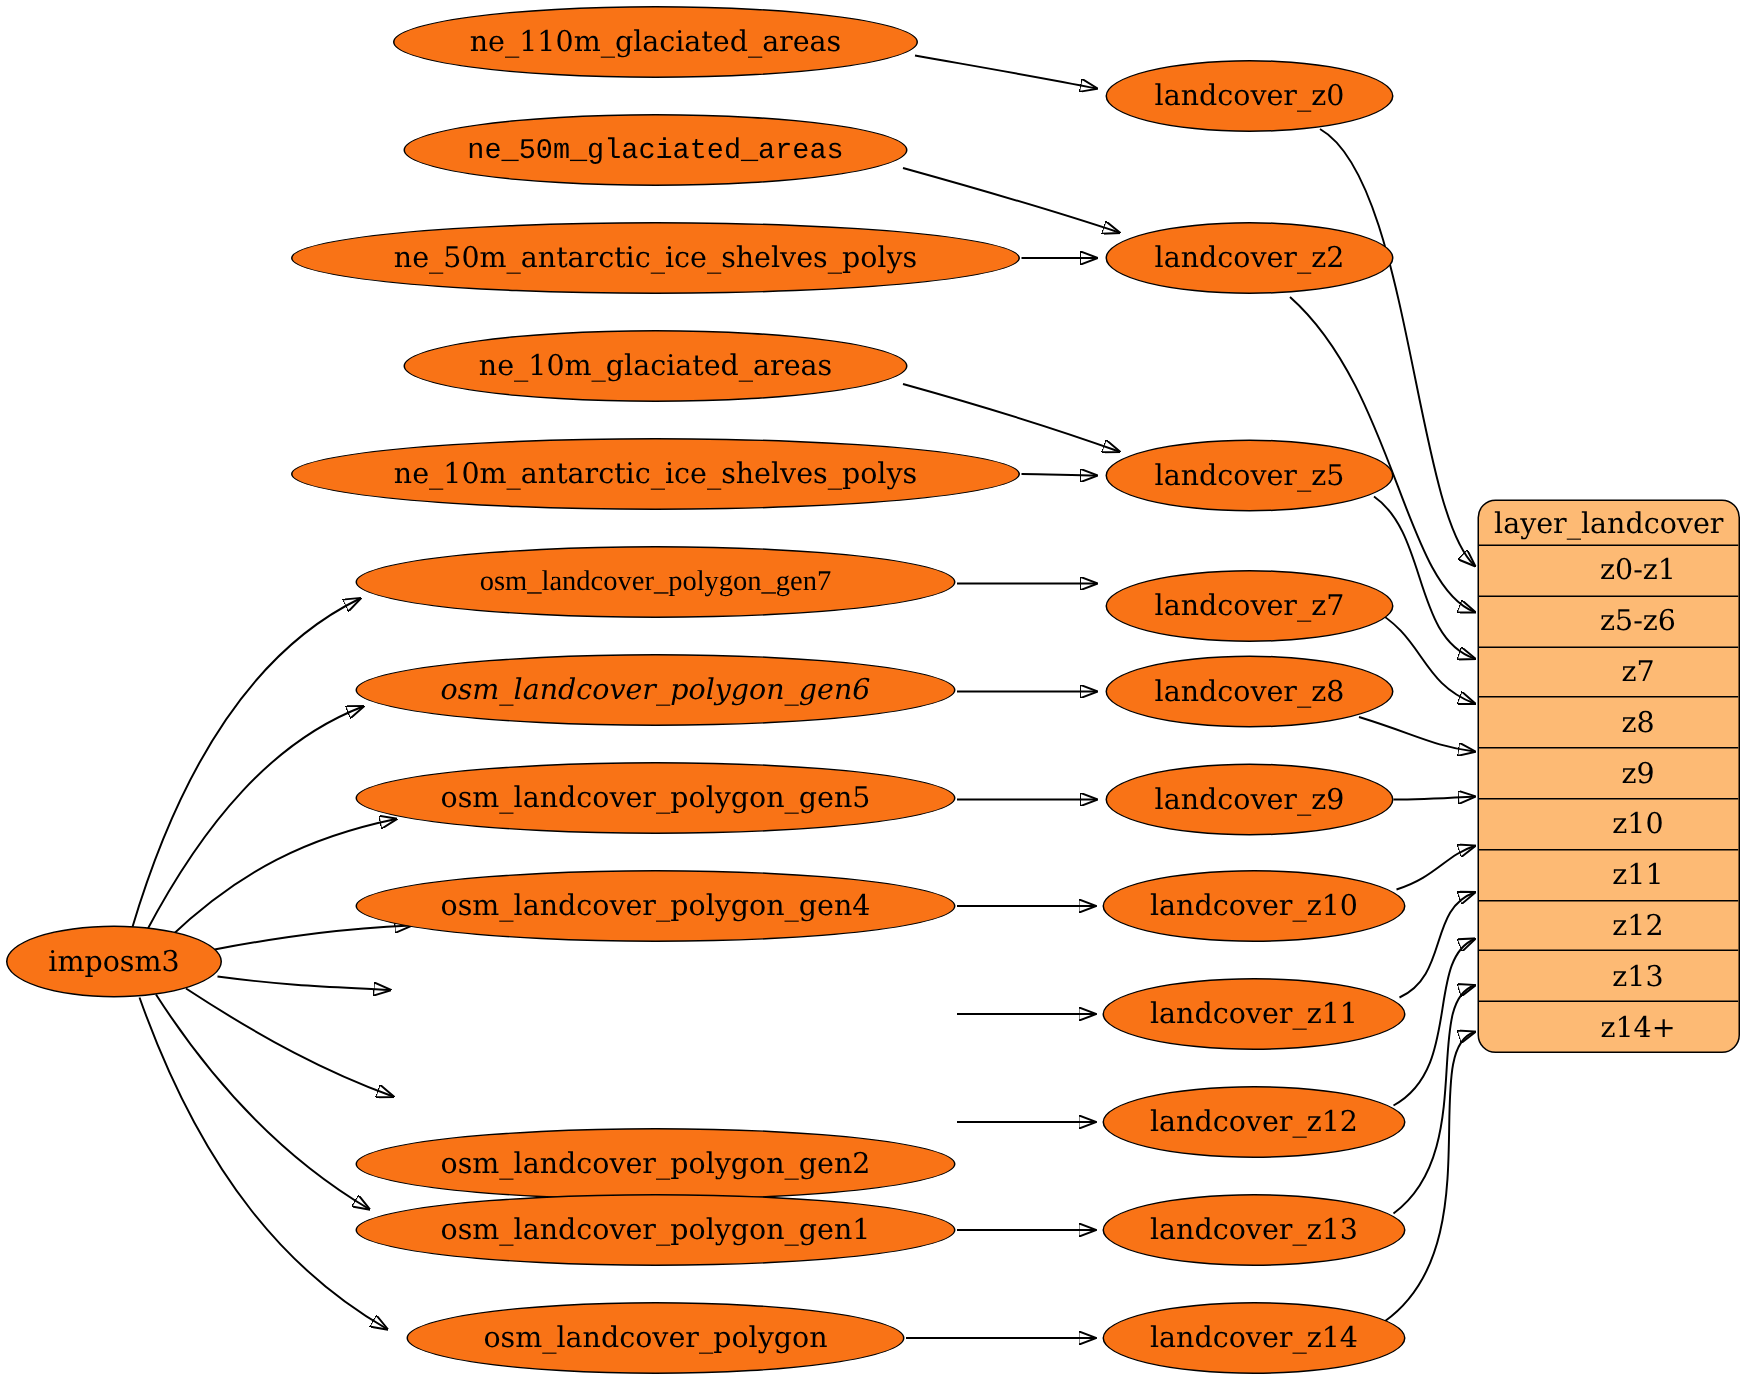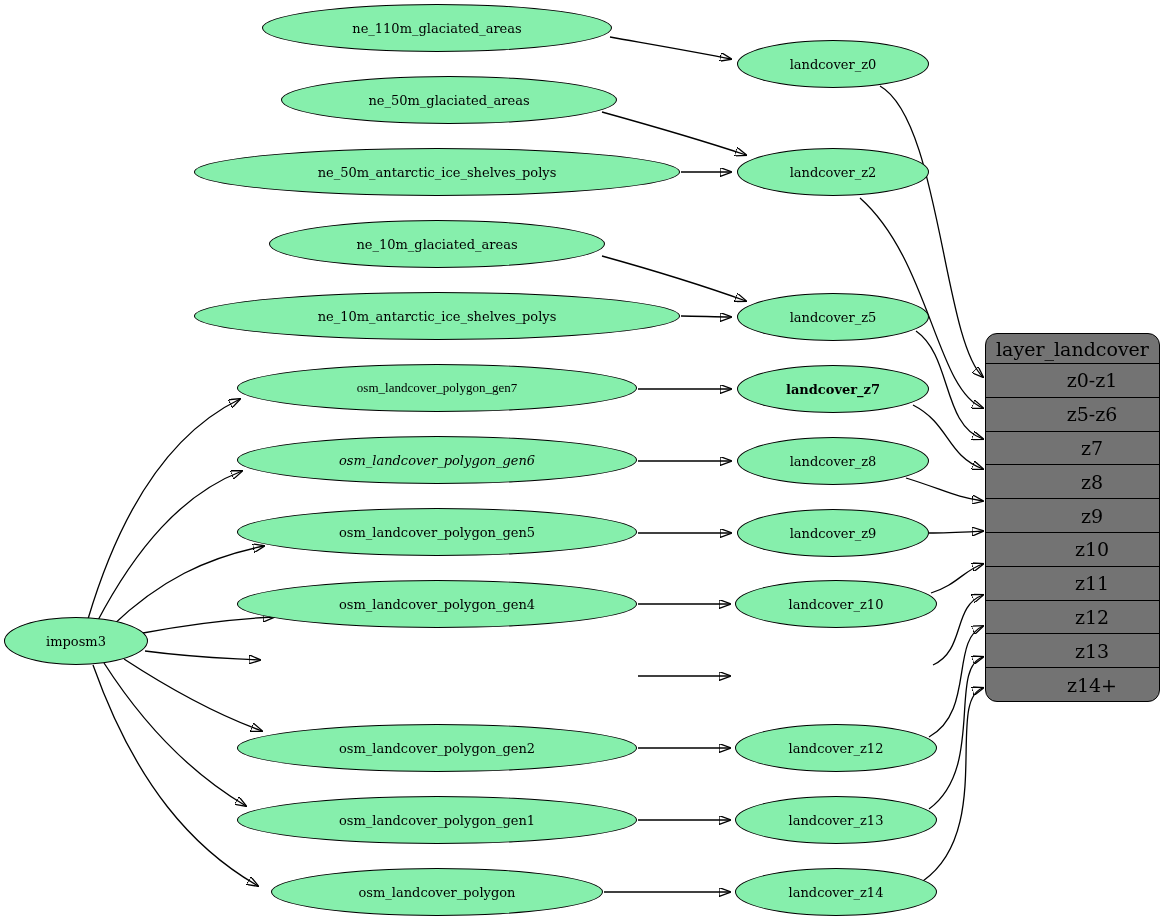--- a/index.html
+++ b/index.html
@@ -12,35 +12,35 @@
     overflow:hidden;
   }
   #edges { position:absolute; left:0; top:0; }
   #edges path { fill:none; stroke:#000000; stroke-width:1.3px; }
   .node {
     position:absolute;
     box-sizing:border-box;
     height:48px;
     border:1.4px solid #000000;
     border-radius:50%;
-    background:#86efac;
+    background:#f97316;
     display:flex;
     align-items:center;
     justify-content:center;
-    font-size:13px;
+    font-size:19px;
     color:#000000;
     white-space:nowrap;
     z-index:2;
   }
   .layer-table {
     position:absolute;
     left:985px; top:333px;
     width:175px; height:369px;
     box-sizing:border-box;
-    background:#737373;
+    background:#fdba74;
     border:1.4px solid #000000;
     border-radius:12px;
     overflow:hidden;
     display:flex;
     flex-direction:column;
     font-size:19px;
     color:#000000;
     z-index:2;
   }
   .t-header {
@@ -101,39 +101,40 @@
     <path marker-end="url(#arrow)" d="M 931,593 C 957,585 964,570 983,564"></path>
     <path marker-end="url(#arrow)" d="M 933,665 C 966,650 952,606 983,595"></path>
     <path marker-end="url(#arrow)" d="M 929,737 C 975,712 950,640 983,626"></path>
     <path marker-end="url(#arrow)" d="M 929,809 C 985,768 948,668 983,657"></path>
     <path marker-end="url(#arrow)" d="M 923,881 C 995,830 945,700 983,688"></path>
   </svg>
 
   <div class="node" style="left:4px;top:617px;width:144px;">imposm3</div>
 
   <div class="node" style="left:262px;top:4px;width:350px;">ne_110m_glaciated_areas</div>
-  <div class="node" style="left:281px;top:76px;width:336px;">ne_50m_glaciated_areas</div>
+  <div class="node" style="left:269px;top:76px;width:336px;font-family:Liberation Mono, monospace;">ne_50m_glaciated_areas</div>
   <div class="node" style="left:194px;top:148px;width:486px;">ne_50m_antarctic_ice_shelves_polys</div>
   <div class="node" style="left:269px;top:220px;width:336px;">ne_10m_glaciated_areas</div>
   <div class="node" style="left:194px;top:292px;width:486px;">ne_10m_antarctic_ice_shelves_polys</div>
   <div class="node" style="left:237px;top:364px;width:400px;font-family:Liberation Serif, serif;">osm_landcover_polygon_gen7</div>
   <div class="node" style="left:237px;top:436px;width:400px;font-style:italic;">osm_landcover_polygon_gen6</div>
   <div class="node" style="left:237px;top:508px;width:400px;">osm_landcover_polygon_gen5</div>
   <div class="node" style="left:237px;top:580px;width:400px;">osm_landcover_polygon_gen4</div>
-  <div class="node" style="left:237px;top:724px;width:400px;text-align:center;">osm_landcover_polygon_gen2</div>
+  <div class="node" style="left:237px;top:752px;width:400px;text-align:center;">osm_landcover_polygon_gen2</div>
   <div class="node" style="left:237px;top:796px;width:400px;">osm_landcover_polygon_gen1</div>
   <div class="node" style="left:271px;top:868px;width:332px;">osm_landcover_polygon</div>
 
   <div class="node" style="left:737px;top:40px;width:192px;">landcover_z0</div>
   <div class="node" style="left:737px;top:148px;width:192px;">landcover_z2</div>
   <div class="node" style="left:737px;top:293px;width:192px;">landcover_z5</div>
-  <div class="node" style="left:737px;top:365px;width:192px;font-weight:bold;">landcover_z7</div>
+  <div class="node" style="left:737px;top:380px;width:192px;">landcover_z7</div>
   <div class="node" style="left:737px;top:437px;width:192px;">landcover_z8</div>
   <div class="node" style="left:737px;top:509px;width:192px;">landcover_z9</div>
   <div class="node" style="left:735px;top:580px;width:202px;">landcover_z10</div>
+  <div class="node" style="left:735px;top:652px;width:202px;">landcover_z11</div>
   <div class="node" style="left:735px;top:724px;width:202px;">landcover_z12</div>
   <div class="node" style="left:735px;top:796px;width:202px;">landcover_z13</div>
   <div class="node" style="left:735px;top:868px;width:202px;">landcover_z14</div>
 
   <div class="layer-table">
     <div class="t-header">layer_landcover</div>
     <div class="t-row">z0-z1</div>
     <div class="t-row">z5-z6</div>
     <div class="t-row">z7</div>
     <div class="t-row">z8</div>

